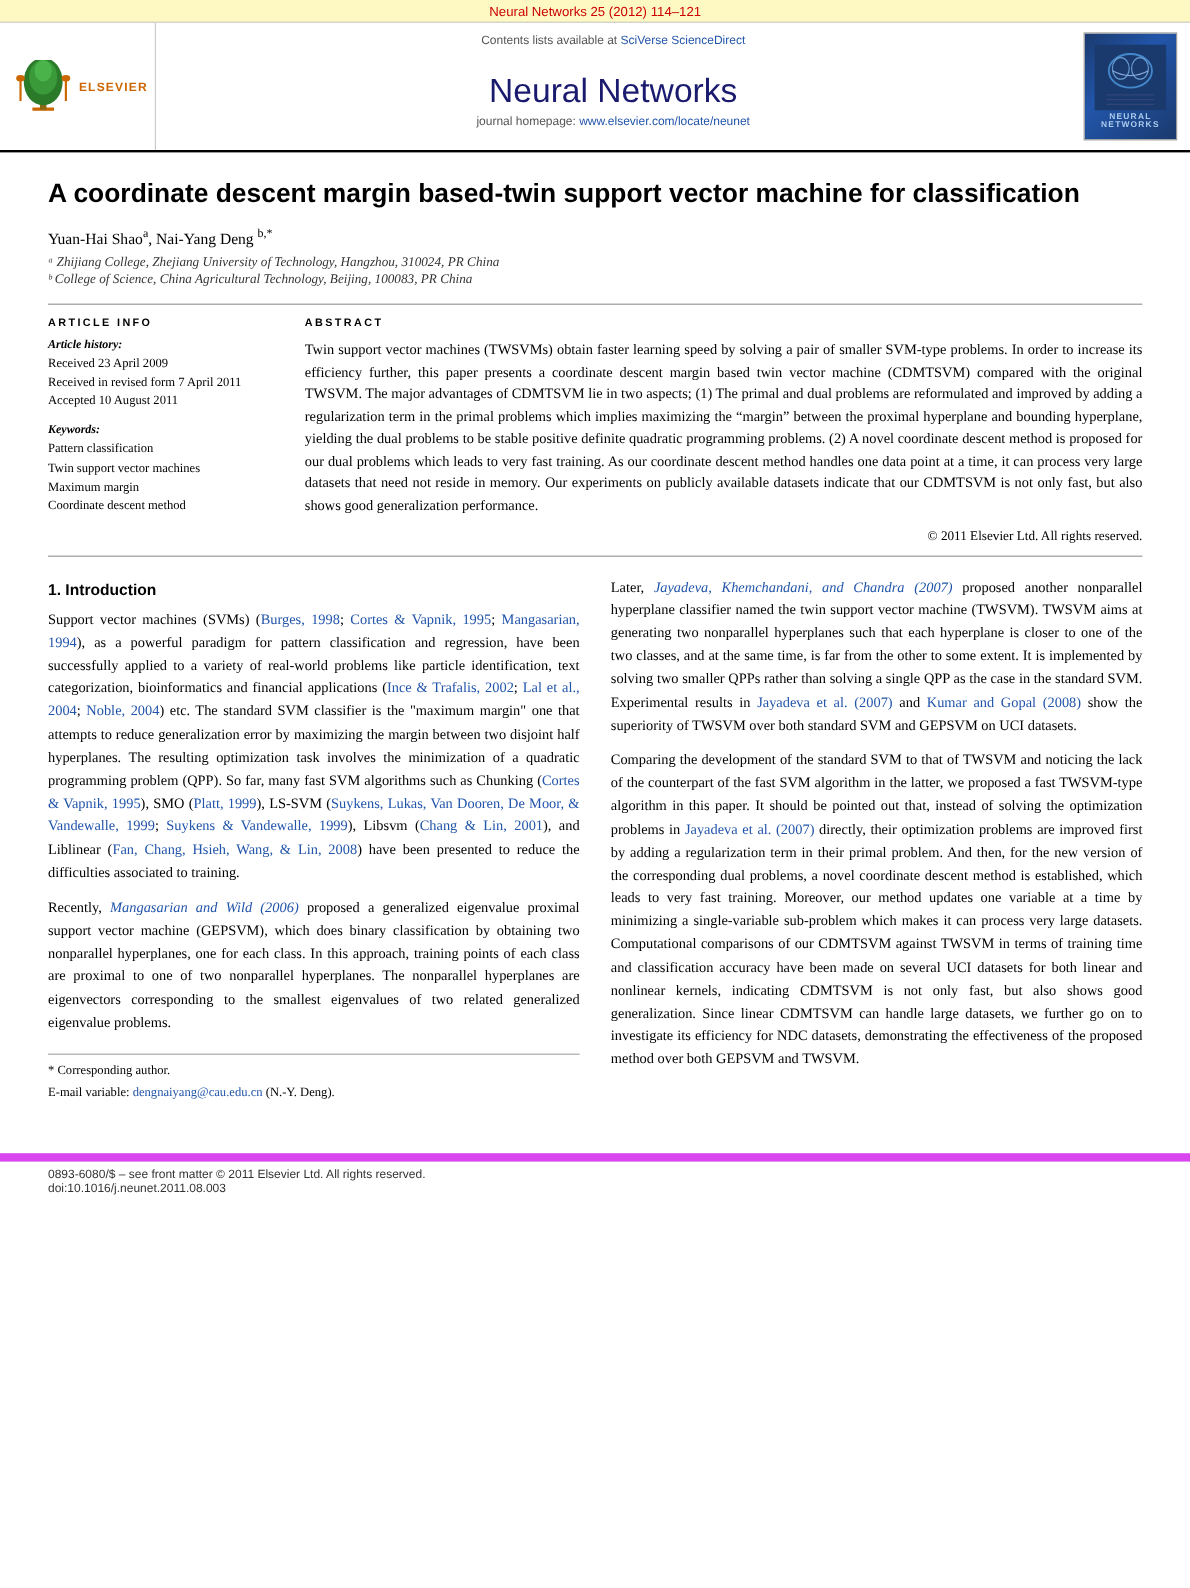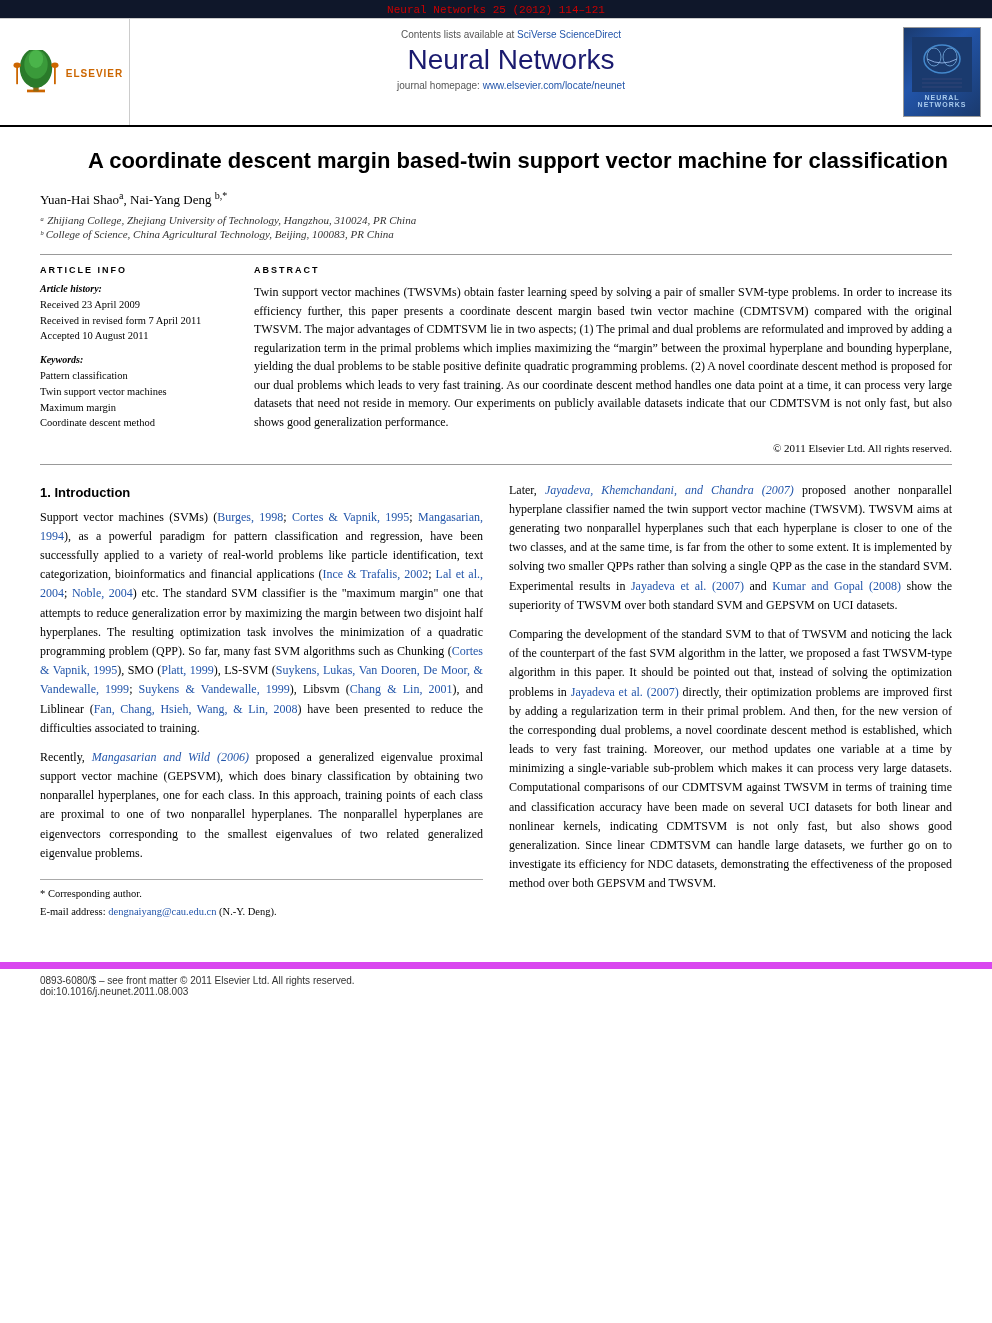--- a/index.html
+++ b/index.html
@@ -7,27 +7,27 @@
       background: #fff;
       font-family: 'Times New Roman', Times, serif;
       font-size: 13px;
       color: #000;
       width: 992px;
       min-height: 1323px;
     }
 
     
     .journal-top-bar {
-      background: #0f172a;
+      background: #fef9c3;
       border-bottom: 1px solid #ccc;
       text-align: center;
       padding: 4px 0 2px 0;
       font-size: 11px;
       color: #c00;
-      font-family: Liberation Mono, monospace;
+      font-family: Liberation Sans, sans-serif;
     }
 
     
     .journal-header {
       display: flex;
       align-items: stretch;
       border-bottom: 2px solid #000;
       padding: 0;
     }
 
@@ -64,21 +64,21 @@
     .journal-header-middle {
       flex: 1;
       text-align: center;
       padding: 10px 20px;
     }
 
     .sciverse-line {
       font-size: 10px;
       color: #555;
       font-family: Arial, sans-serif;
-      margin-bottom: 4px;
+      margin-bottom: 20px;
     }
 
     .sciverse-line a {
       color: #2255aa;
       text-decoration: none;
     }
 
     .journal-name-big {
       font-size: 28px;
       font-family: Arial, sans-serif;
@@ -130,21 +130,20 @@
     }
 
     
     .article-title {
       font-size: 22px;
       font-family: Arial, sans-serif;
       font-weight: bold;
       color: #000;
       margin-bottom: 14px;
       line-height: 1.3;
-      margin-left: 48px;
     }
 
     
     .authors-line {
       font-size: 13px;
       margin-bottom: 6px;
     }
 
     .authors-line sup {
       font-size: 10px;
@@ -426,21 +425,21 @@
       <p class="body-para">
         Support vector machines (SVMs) (<span class="ref-link">Burges, 1998</span>; <span class="ref-link">Cortes &amp; Vapnik, 1995</span>; <span class="ref-link">Mangasarian, 1994</span>), as a powerful paradigm for pattern classification and regression, have been successfully applied to a variety of real-world problems like particle identification, text categorization, bioinformatics and financial applications (<span class="ref-link">Ince &amp; Trafalis, 2002</span>; <span class="ref-link">Lal et al., 2004</span>; <span class="ref-link">Noble, 2004</span>) etc. The standard SVM classifier is the "maximum margin" one that attempts to reduce generalization error by maximizing the margin between two disjoint half hyperplanes. The resulting optimization task involves the minimization of a quadratic programming problem (QPP). So far, many fast SVM algorithms such as Chunking (<span class="ref-link">Cortes &amp; Vapnik, 1995</span>), SMO (<span class="ref-link">Platt, 1999</span>), LS-SVM (<span class="ref-link">Suykens, Lukas, Van Dooren, De Moor, &amp; Vandewalle, 1999</span>; <span class="ref-link">Suykens &amp; Vandewalle, 1999</span>), Libsvm (<span class="ref-link">Chang &amp; Lin, 2001</span>), and Liblinear (<span class="ref-link">Fan, Chang, Hsieh, Wang, &amp; Lin, 2008</span>) have been presented to reduce the difficulties associated to training.
       </p>
       <p class="body-para">
         Recently, <span class="ref-link-italic">Mangasarian and Wild (2006)</span> proposed a generalized eigenvalue proximal support vector machine (GEPSVM), which does binary classification by obtaining two nonparallel hyperplanes, one for each class. In this approach, training points of each class are proximal to one of two nonparallel hyperplanes. The nonparallel hyperplanes are eigenvectors corresponding to the smallest eigenvalues of two related generalized eigenvalue problems.
       </p>
 
       <div class="footnote-section">
         <p>* Corresponding author.</p>
         <p>
-          <span>E-mail address:</span>
+          <span>E-mail variable:</span>
           <span> </span>
           <a style="color:#2255aa; text-decoration:none;">dengnaiyang@cau.edu.cn</a>
           <span> </span>
           <span>(N.-Y. Deng).</span>
         </p>
       </div>
     </div>
 
     <div class="body-col-right">
       <p class="body-para">

